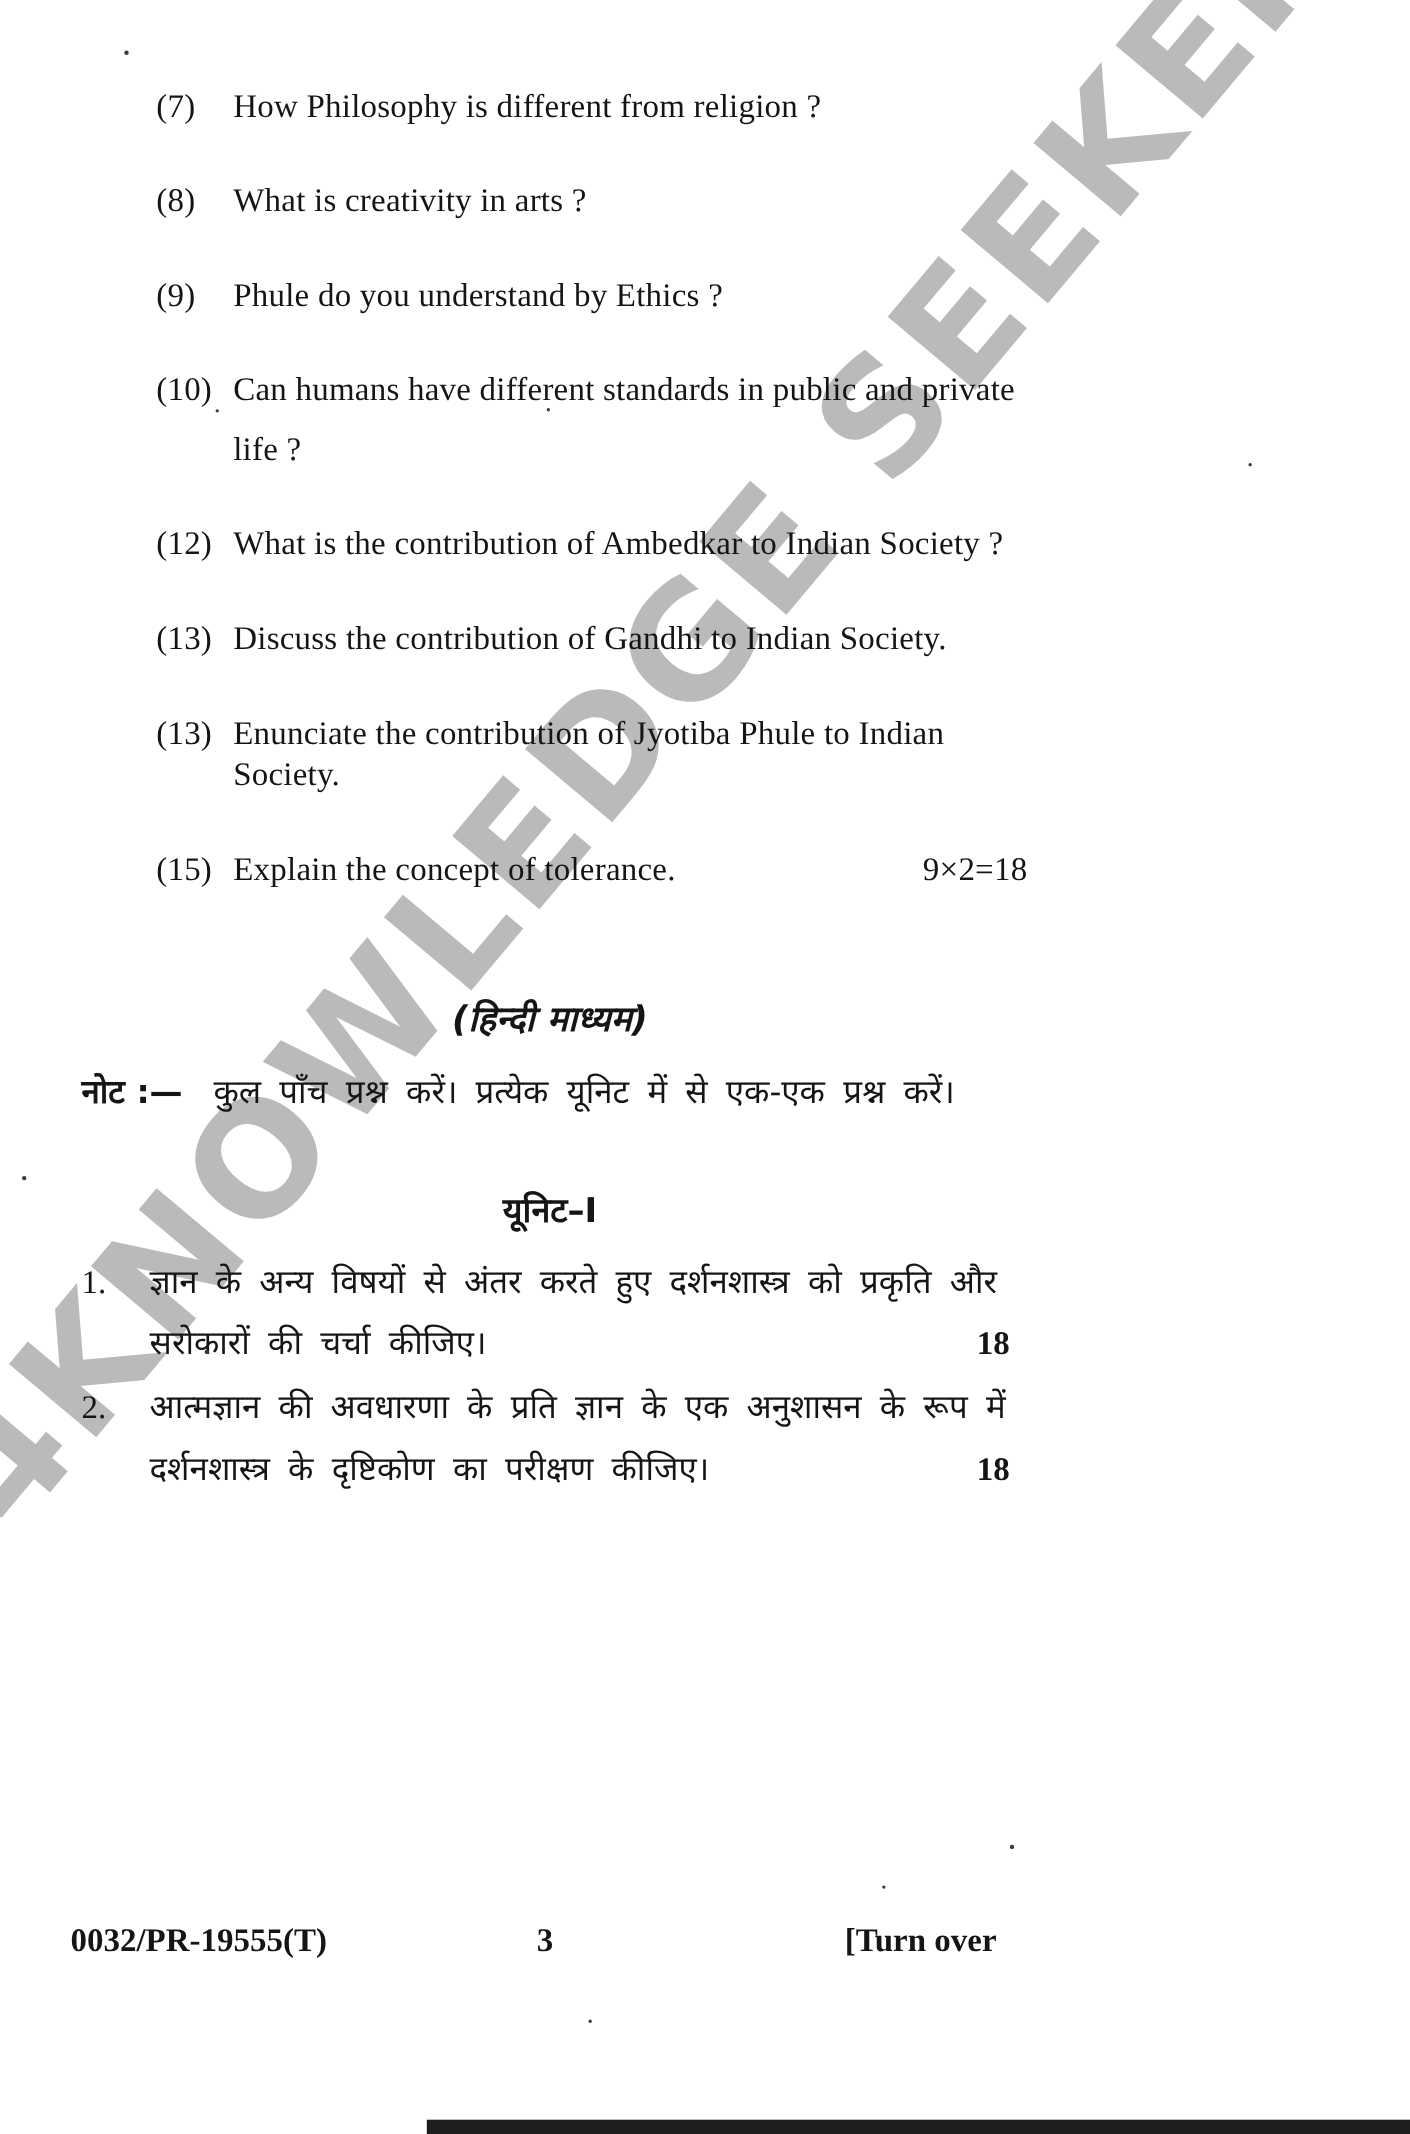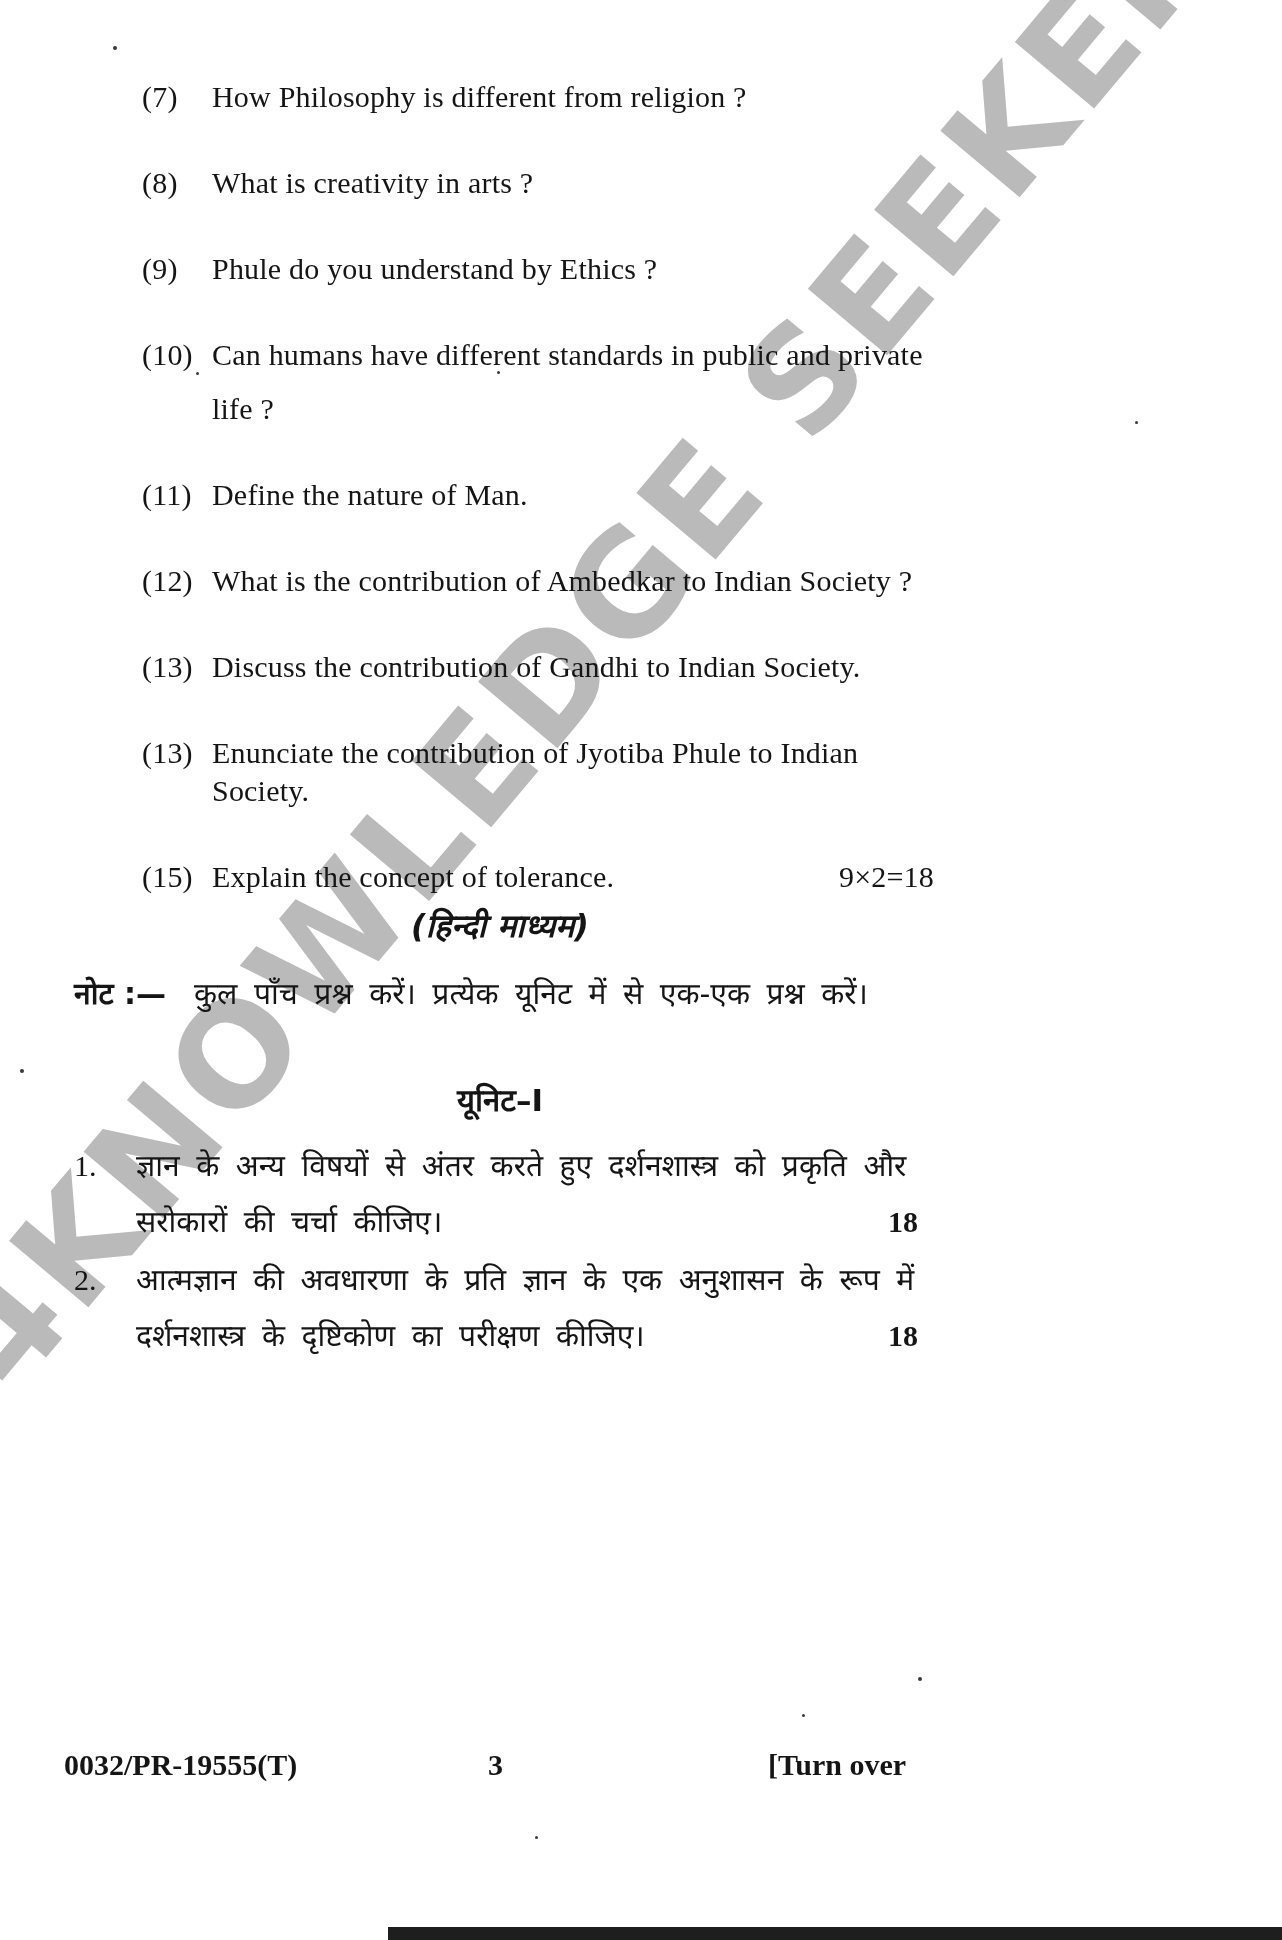--- a/index.html
+++ b/index.html
@@ -85,24 +85,20 @@
     </div>
 
     <div class="q">
       <span class="qnum">(10)</span>
       <span class="qbody">
         <span>Can humans have different standards in public and private</span>
         <div class="qline2">life ?</div>
       </span>
     </div>
 
-    <div class="q">
-      <span class="qnum">(11)</span>
-      <span class="qbody">Define the nature of Man.</span>
-    </div>
 
     <div class="q">
       <span class="qnum">(12)</span>
       <span class="qbody">What is the contribution of Ambedkar to Indian Society ?</span>
     </div>
 
     <div class="q">
       <span class="qnum">(13)</span>
       <span class="qbody">Discuss the contribution of Gandhi to Indian Society.</span>
     </div>

